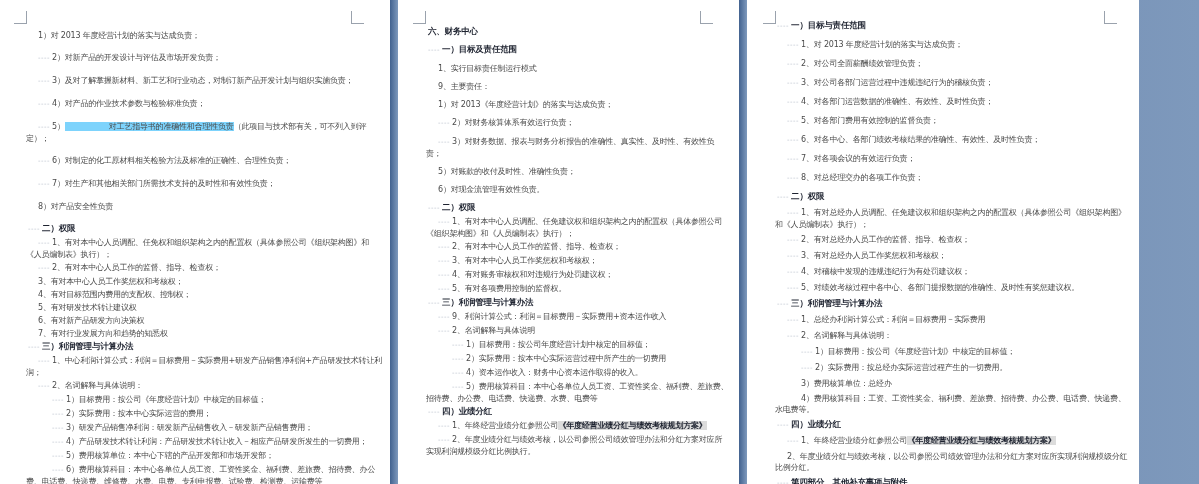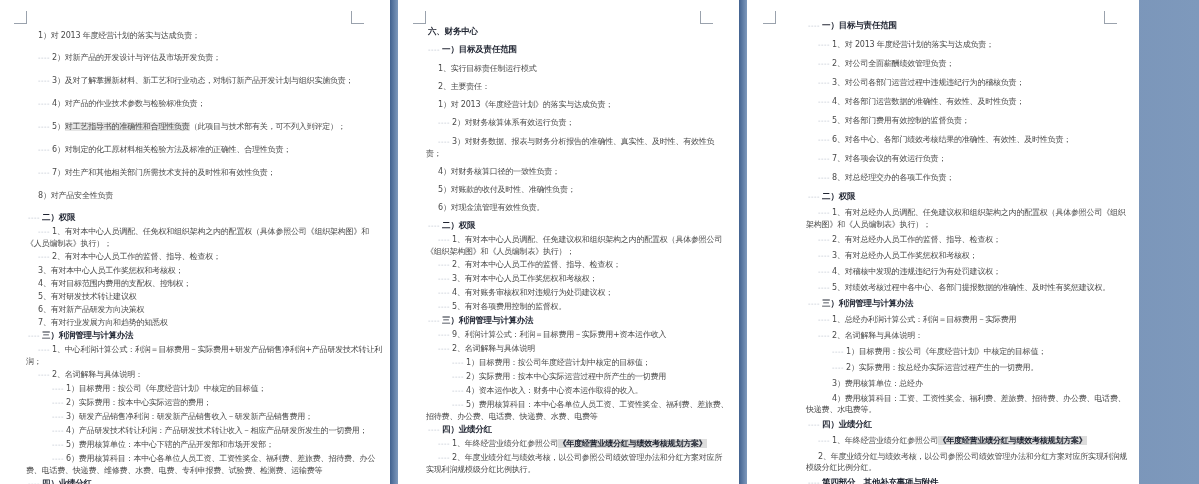--- a/index.html
+++ b/index.html
@@ -12,21 +12,21 @@
   }
   .page{
     position:relative;
     background:#ffffff;
     height:484px;
     overflow:hidden;
     box-sizing:border-box;
   }
   .page1{width:390px;}
   .page2{width:341px;}
-  .page3{width:392px;padding-left:31px;}
+  .page3{width:392px;}
   .gap{width:8px;height:484px;background:linear-gradient(90deg,#42628f,#7e99bc);}
   .cropmark{position:absolute;width:12px;height:12px;}
   .cm-tl{border-right:1px solid #9aa2ad;border-bottom:1px solid #9aa2ad;top:11px;}
   .cm-tr{border-left:1px solid #9aa2ad;border-bottom:1px solid #9aa2ad;top:11px;}
   .page1 .cm-tl{left:14px;}
   .page1 .cm-tr{right:26px;}
   .page2 .cm-tl{left:15px;}
   .page2 .cm-tr{right:26px;}
   .page3 .cm-tl{left:16px;}
   .page3 .cm-tr{right:22px;}
@@ -40,21 +40,21 @@
   }
   .para.h1,.para.h2{font-weight:bold;color:#1e2330;font-size:8.5px;}
   .para.item{text-indent:12px;}
   .para.sub{text-indent:26px;}
   .para.h1,.para.h2{text-indent:2px;}
   .g22{margin-bottom:11px;}
   .g18{margin-bottom:7px;}
   .g15{margin-bottom:4px;}
   .g13{margin-bottom:2px;}
   .fmtdash{color:#bcc3cd;font-size:7px;letter-spacing:0.5px;margin-right:2px;font-weight:normal;}
-  .run-hl{background:#e5e5e5;}
+  .run-hl{background:#7dd3fc;padding-left:44px;}
   .run-b{font-weight:bold;color:#1e2330;}
   .run-shade{background:#dcdcdc;}
 </style>
 </head>
 <body>
 
 <div class="screen">
 
   <div class="page page1">
     <div class="cropmark cm-tl"></div>
@@ -91,25 +91,24 @@
 
   <div class="gap"></div>
 
   <div class="page page2">
     <div class="cropmark cm-tl"></div>
     <div class="cropmark cm-tr"></div>
     <div class="content">
         <div class="para h1 g18"><span>六、财务中心</span></div>
         <div class="para h2 g18"><span class="fmtdash">----</span><span>一）目标及责任范围</span></div>
         <div class="para item g18"><span>1、实行目标责任制运行模式</span></div>
-        <div class="para item g18"><span>2、主要责任：</span></div>
+        <div class="para item g18"><span>9、主要责任：</span></div>
         <div class="para item g18"><span>1）对 2013《年度经营计划》的落实与达成负责；</span></div>
         <div class="para item g18"><span class="fmtdash">----</span><span>2）对财务核算体系有效运行负责；</span></div>
         <div class="para item g18"><span class="fmtdash">----</span><span>3）对财务数据、报表与财务分析报告的准确性、真实性、及时性、有效性负责；</span></div>
-        <div class="para item g18"><span>4）对财务核算口径的一致性负责；</span></div>
         <div class="para item g18"><span>5）对账款的收付及时性、准确性负责；</span></div>
         <div class="para item g18"><span>6）对现金流管理有效性负责。</span></div>
         <div class="para h2 g13"><span class="fmtdash">----</span><span>二）权限</span></div>
         <div class="para item g13"><span class="fmtdash">----</span><span>1、有对本中心人员调配、任免建议权和组织架构之内的配置权（具体参照公司《组织架构图》和《人员编制表》执行）；</span></div>
         <div class="para item g13"><span class="fmtdash">----</span><span>2、有对本中心人员工作的监督、指导、检查权；</span></div>
         <div class="para item g13"><span class="fmtdash">----</span><span>3、有对本中心人员工作奖惩权和考核权；</span></div>
         <div class="para item g13"><span class="fmtdash">----</span><span>4、有对账务审核权和对违规行为处罚建议权；</span></div>
         <div class="para item g13"><span class="fmtdash">----</span><span>5、有对各项费用控制的监督权。</span></div>
         <div class="para h2 g13"><span class="fmtdash">----</span><span>三）利润管理与计算办法</span></div>
         <div class="para item g13"><span class="fmtdash">----</span><span>9、利润计算公式：利润＝目标费用－实际费用+资本运作收入</span></div>

